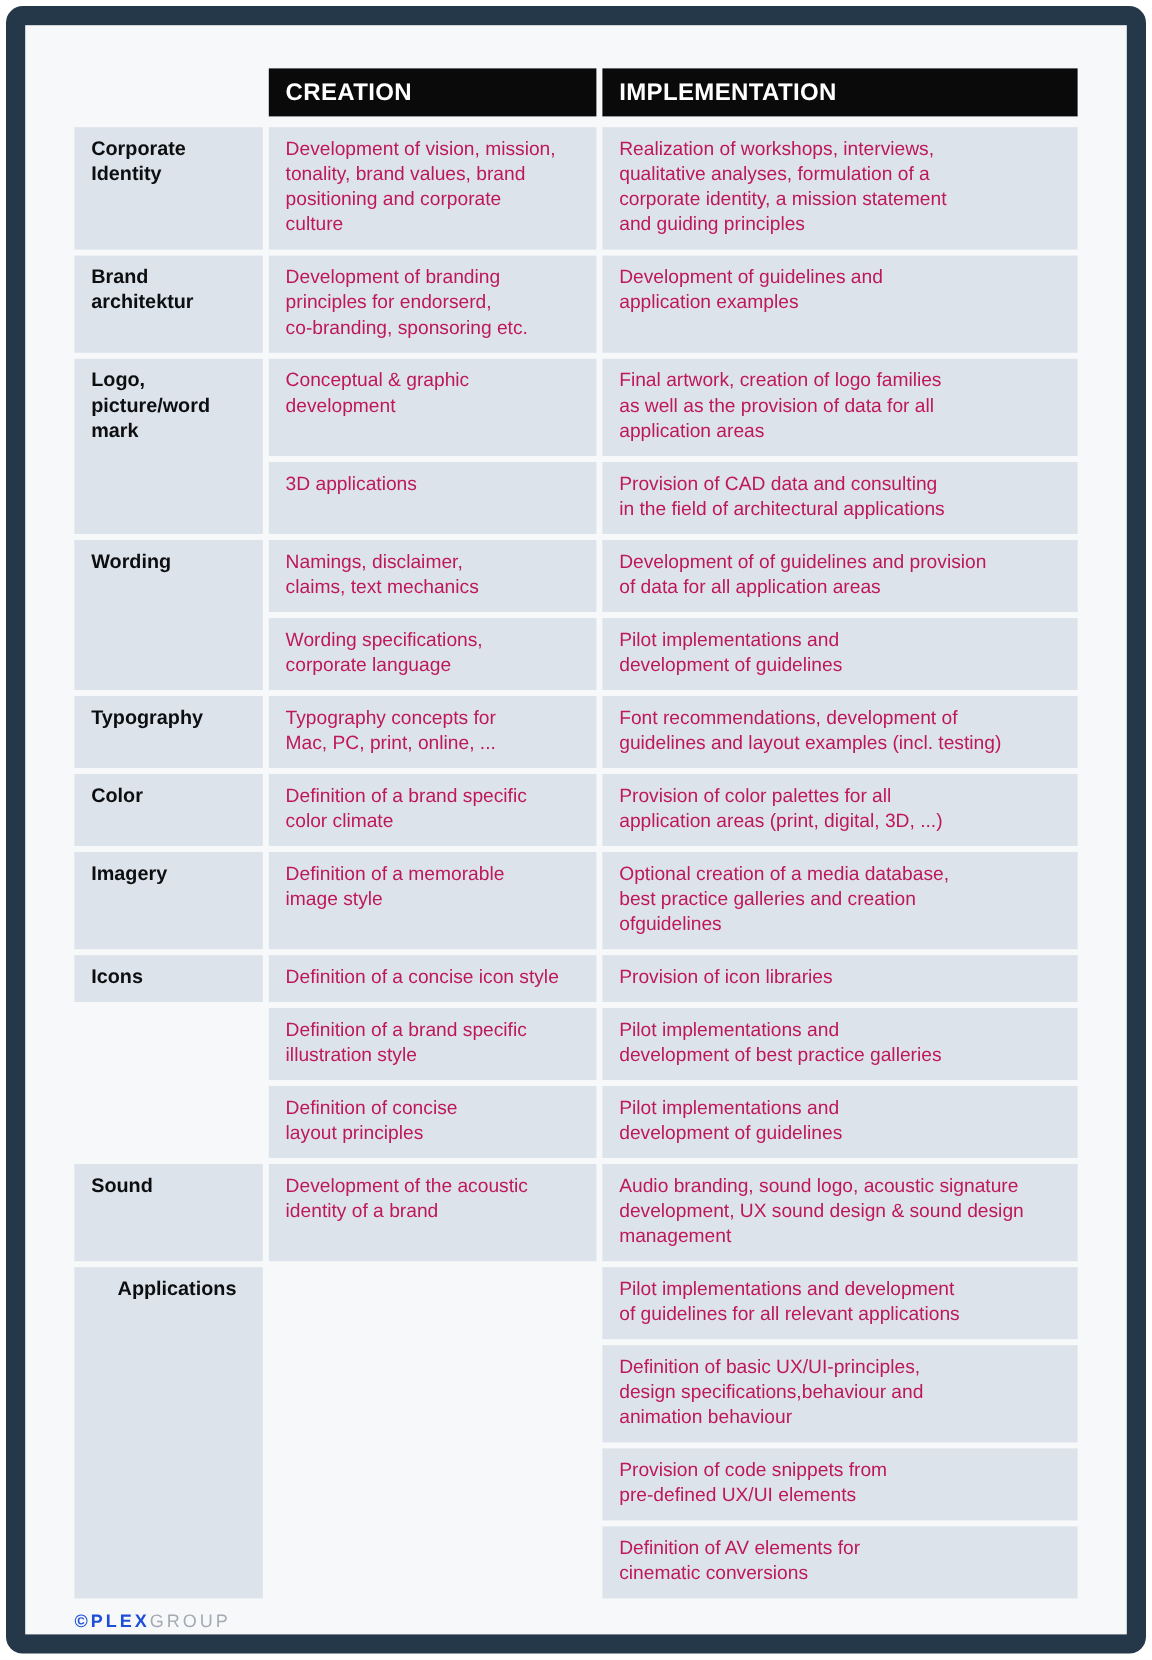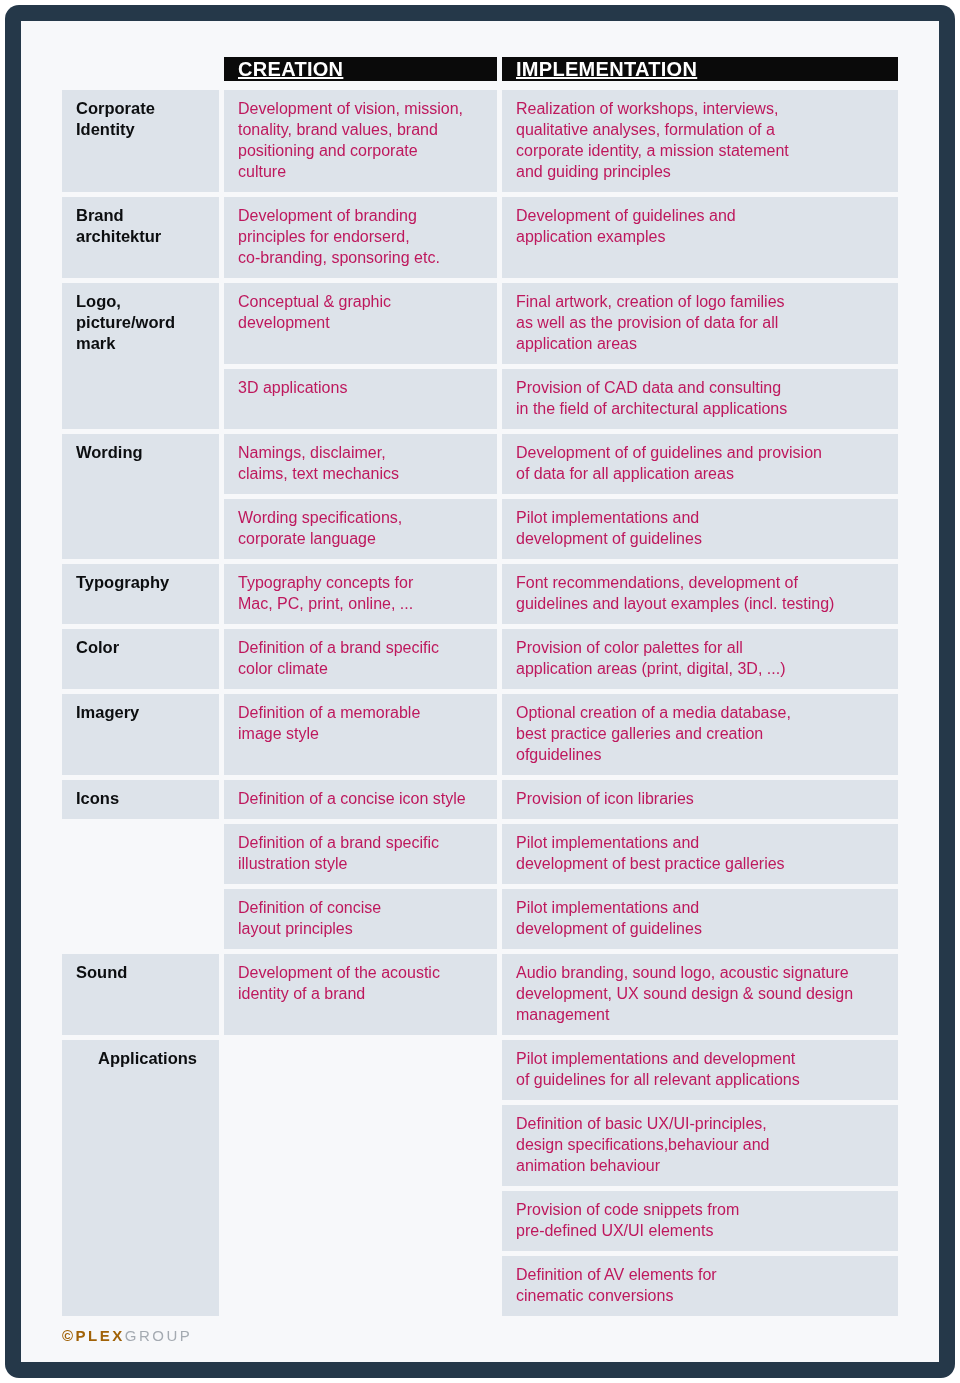--- a/index.html
+++ b/index.html
@@ -4,35 +4,35 @@
 <style>
   * { margin:0; padding:0; box-sizing:border-box; }
   html,body { width:960px; height:1383px; background:#ffffff; font-family:"Liberation Sans","DejaVu Sans",sans-serif; }
   .stage { position:relative; width:960px; height:1383px; }
   .frame { position:absolute; left:5px; top:5px; right:5px; bottom:5px; background:#253849; border-radius:14px; }
   .page  { position:absolute; left:16px; top:16px; right:16px; bottom:16px; background:#f7f8fa; overflow:hidden; }
   .content { padding:36px 41px 0 41px; }
 
   .thead { display:grid; grid-template-columns:157px 273px 396px; gap:5px; margin-bottom:9px; }
   .th { background:#0a0a0a; color:#ffffff; font-weight:bold; font-size:20px; letter-spacing:0.3px;
-        height:24px; display:flex; align-items:center; padding-left:14px;text-decoration:underline; }
+        height:40px; display:flex; align-items:center; padding-left:14px; }
   .th.empty { background:transparent; }
 
   .tbody { display:flex; flex-direction:column; gap:5px; }
   .grp { display:grid; grid-template-columns:157px 273px 396px; gap:5px; }
   .cell { background:#dde3ea; color:#be185d; font-size:16px; line-height:21px;
           padding:8px 12px 10px 14px; white-space:pre-line; }
   .cell.label { font-weight:bold; color:#0c0e10; font-size:16.5px; grid-column:1; padding-right:10px; }
   .c2 { grid-column:2; }
   .c3 { grid-column:3; }
   .span-2 { grid-row:1 / span 2; }
   .span-4 { grid-row:1 / span 4;padding-left:36px; }
 
   .footer { margin-top:11px; font-size:15px; }
-  .f-bold  { font-weight:bold; color:#a16207; letter-spacing:2.5px; }
+  .f-bold  { font-weight:bold; color:#1d4ed8; letter-spacing:2.5px; }
   .f-light { font-weight:normal; color:#a4aab1; letter-spacing:2.5px; }
 </style>
 </head>
 <body>
 
 <div class="stage">
   <div class="frame">
     <div class="page">
       <div class="content">
 

